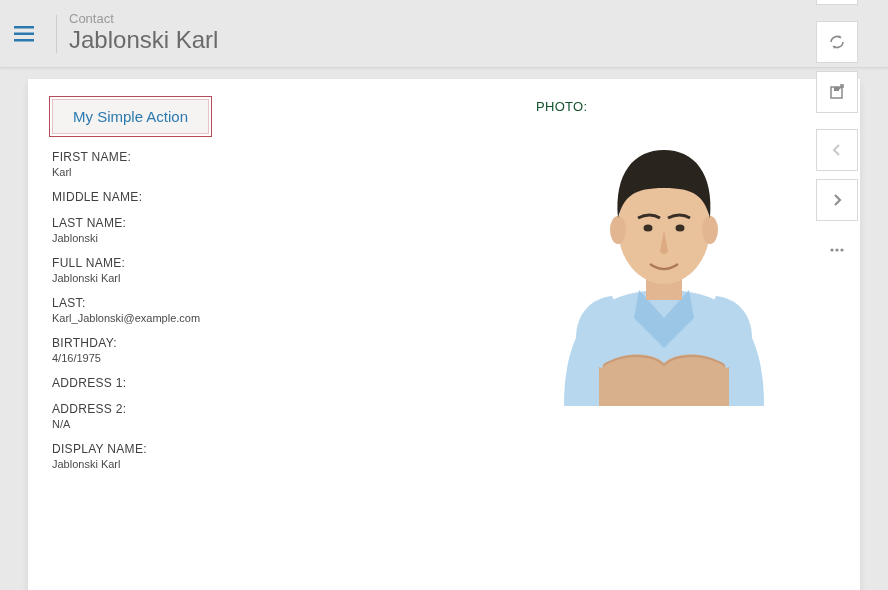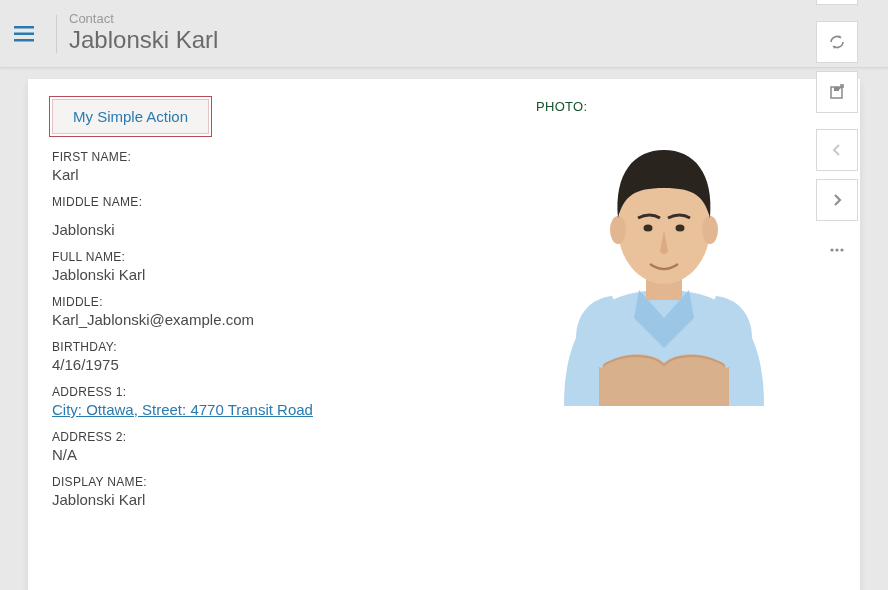--- a/index.html
+++ b/index.html
@@ -76,21 +76,21 @@
     font-size: 15px;
     cursor: pointer;
     margin-bottom: 16px;
   }
   .field { margin-bottom: 12px; }
   .field-label {
     color: #404040; font-size: 12px; letter-spacing: 0.3px;
     margin-bottom: 2px;
   }
   .field-value {
-    color: #4a4a4a; font-size: 15px;
+    color: #4a4a4a; font-size: 11px;
   }
   .field-value.link a {
     color: #2a7ab0; text-decoration: underline;
   }
   .photo-label {
     color: #14532d; font-size: 13px; letter-spacing: 0.3px;
     margin-bottom: 4px;
   }
   .photo-box {
     width: 256px; height: 288px;
@@ -183,39 +183,37 @@
 
       <div class="field">
         <div class="field-label">FIRST NAME:</div>
         <div class="field-value">Karl</div>
       </div>
       <div class="field">
         <div class="field-label">MIDDLE NAME:</div>
         <div class="field-value"></div>
       </div>
       <div class="field">
+        <div class="field-label">LAST NAME:</div>
         <div class="field-value">Jablonski</div>
       </div>
       <div class="field">
         <div class="field-label">FULL NAME:</div>
         <div class="field-value">Jablonski Karl</div>
       </div>
       <div class="field">
-        <div class="field-label">MIDDLE:</div>
+        <div class="field-label">LAST:</div>
         <div class="field-value">Karl_Jablonski@example.com</div>
       </div>
       <div class="field">
         <div class="field-label">BIRTHDAY:</div>
         <div class="field-value">4/16/1975</div>
       </div>
       <div class="field">
         <div class="field-label">ADDRESS 1:</div>
-        <div class="field-value link">
-          <a href="#">City: Ottawa, Street: 4770 Transit Road</a>
-        </div>
       </div>
       <div class="field">
         <div class="field-label">ADDRESS 2:</div>
         <div class="field-value">N/A</div>
       </div>
       <div class="field">
         <div class="field-label">DISPLAY NAME:</div>
         <div class="field-value">Jablonski Karl</div>
       </div>
     </div>

